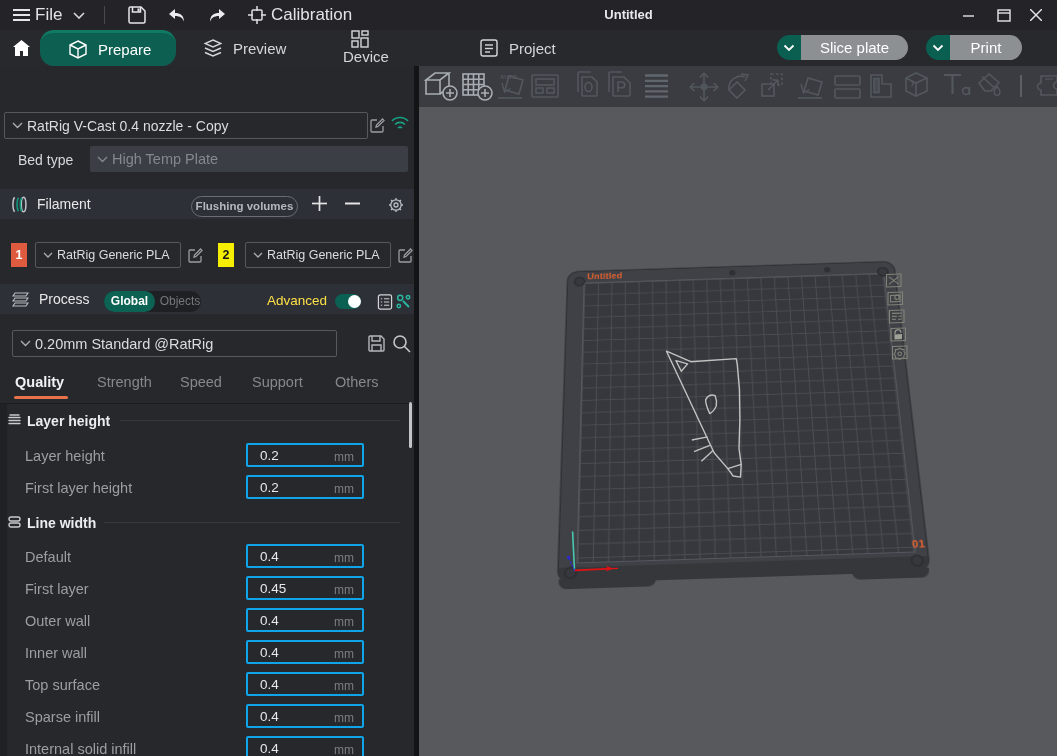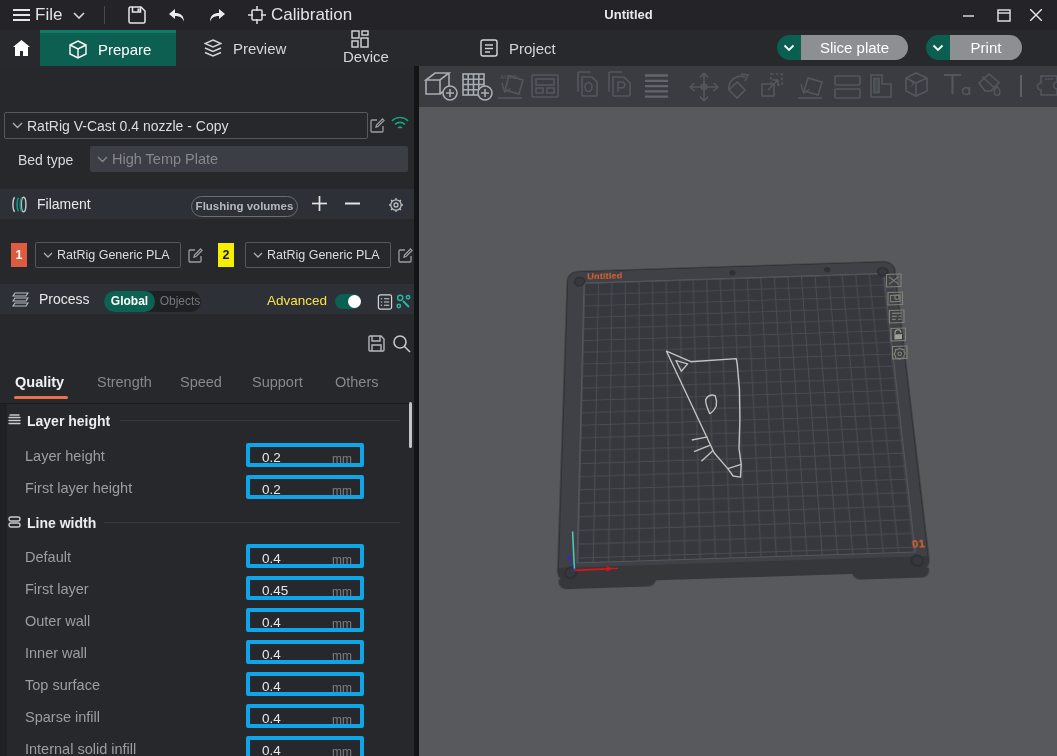--- a/index.html
+++ b/index.html
@@ -9,21 +9,21 @@
 .abs { position:absolute; }
 
 
 #menubar { position:absolute; left:0; top:0; width:1057px; height:30px; background:#242428; }
 #menubar .mi { position:absolute; top:0; height:30px; display:flex; align-items:center; color:#e3e3e5; font-size:17px; }
 #mb-sep { position:absolute; left:104px; top:6px; width:1px; height:18px; background:#4a4a4e; }
 #mb-title { position:absolute; left:200px; top:0; width:857px; height:30px; text-align:center; line-height:30px; color:#e8e8ea; font-size:13px; font-weight:bold; }
 
 
 #tabbar { position:absolute; left:0; top:30px; width:1057px; height:36px; background:#28292d; }
-.tab { position:absolute; top:0; height:36px; display:flex; align-items:center; color:#d6d7d9; font-size:15px; }
+.tab { position:absolute; top:0; height:36px; display:flex; align-items:center; color:#d6d7d9; font-size:15px;border-radius:14px; }
 #tab-prepare { left:40px; width:136px; background:#0d6051; color:#fff; border-top:3px solid #117a62; }
 .tabic { margin-right:11px; }
 
 
 .splitbtn { position:absolute; top:5px; height:25px; border-radius:13px; overflow:hidden; display:flex; }
 .splitbtn .dd { background:#0b5f51; width:24px; display:flex; align-items:center; justify-content:center; }
 .splitbtn .lbl { background:#8d9093; color:#fff; font-size:15px; display:flex; align-items:center; justify-content:center; }
 
 
 #panel { position:absolute; left:0; top:66px; width:414px; height:690px; background:#26282c; }
@@ -31,21 +31,21 @@
 .sechead .t { color:#e8e8ea; font-size:14px; margin-left:10px; }
 .combo { position:absolute; border:1px solid #55585e; border-radius:2px; display:flex; align-items:center; color:#dcdcde; font-size:14px; }
 .combo .chev { margin:0 4px 0 7px; }
 .gear { position:absolute; }
 label.flbl { color:#d8d8da; font-size:14px; position:absolute; }
 
 
 .phead { position:absolute; left:27px; color:#ececee; font-size:14px; font-weight:bold; }
 .pline { position:absolute; height:1px; background:#37393e; }
 .prow-l { position:absolute; left:25px; color:#9b9ea3; font-size:14.5px; }
-.pbox { position:absolute; left:246px; width:118px; height:24px; border:4px solid #0ea5e9; border-radius:2px; background:#26282c; }
+.pbox { position:absolute; left:246px; width:118px; height:24px; border:2px solid #0ea5e9; border-radius:2px; background:#26282c; }
 .pbox .v { position:absolute; left:12px; top:3px; color:#e8e8ea; font-size:13.5px; }
 .pbox .u { position:absolute; right:8px; top:5px; color:#7b7e83; font-size:12px; }
 
 
 #divider { position:absolute; left:414px; top:66px; width:5px; height:690px; background:#131416; }
 #toolbar { position:absolute; left:419px; top:66px; width:638px; height:41px; background:#3a3c41; }
 #viewport { position:absolute; left:419px; top:107px; width:638px; height:649px; background:#57595d; overflow:hidden; }
 
 
 #plate { position:absolute; left:0; top:0; width:360px; height:360px;
@@ -319,20 +319,26 @@
         </svg>
     </div>
     <svg class="abs" style="left:396px;top:228px;" width="15" height="15" viewBox="0 0 15 15">
         <g fill="none" stroke="#2ab5a0" stroke-width="1.5">
           <circle cx="4.2" cy="3.8" r="2.6"></circle>
           <circle cx="12" cy="3.2" r="1.7"></circle>
           <circle cx="2.8" cy="12" r="1.7"></circle>
           <path d="M7 7l6 6" stroke-width="2"></path>
         </g>
       </svg>
+    <div class="combo" style="left:12px;top:264px;width:325px;height:27px;font-size:14.5px;">
+      <svg class="chev" width="11" height="7" viewBox="0 0 11 7">
+          <path d="M1 1l4.5 4.5L10 1" stroke="#aaadb2" stroke-width="1.4" fill="none"></path>
+        </svg>
+      0.20mm Standard @RatRig
+    </div>
     <svg class="abs" style="left:368px;top:269px;" width="17" height="17" viewBox="0 0 17 17">
         <g fill="none" stroke="#b4b7bc" stroke-width="1.4">
           <path d="M1 2a1 1 0 0 1 1-1h11l3 3v11a1 1 0 0 1-1 1H2a1 1 0 0 1-1-1z"></path>
           <path d="M4 1v5h8V1M4 16v-6h9v6"></path>
         </g>
       </svg>
     <svg class="abs" style="left:392px;top:268px;" width="19" height="19" viewBox="0 0 19 19">
         <g fill="none" stroke="#c3c6ca" stroke-width="1.6">
           <circle cx="8" cy="8" r="6"></circle>
           <line x1="12.5" y1="12.5" x2="18" y2="18"></line>

